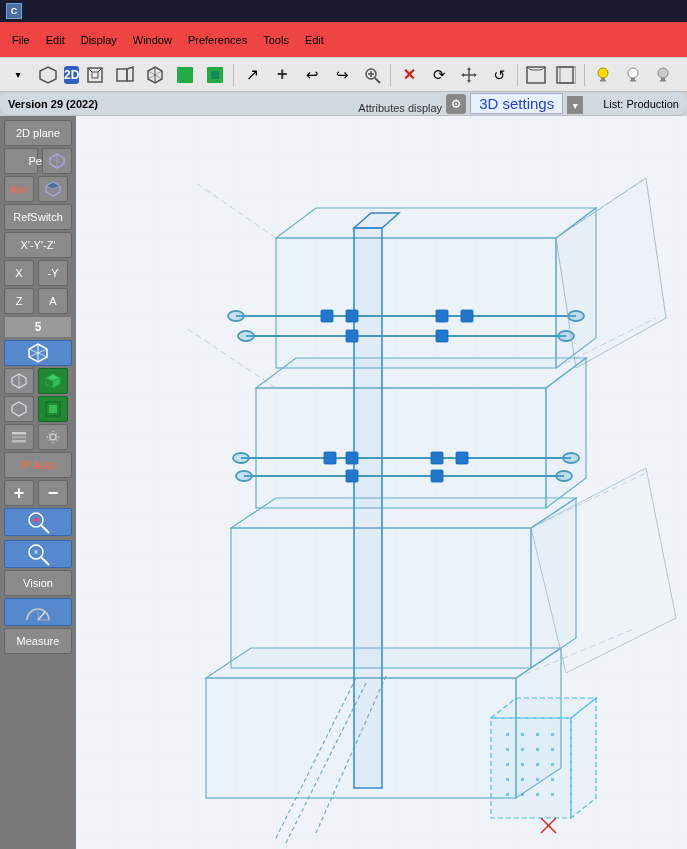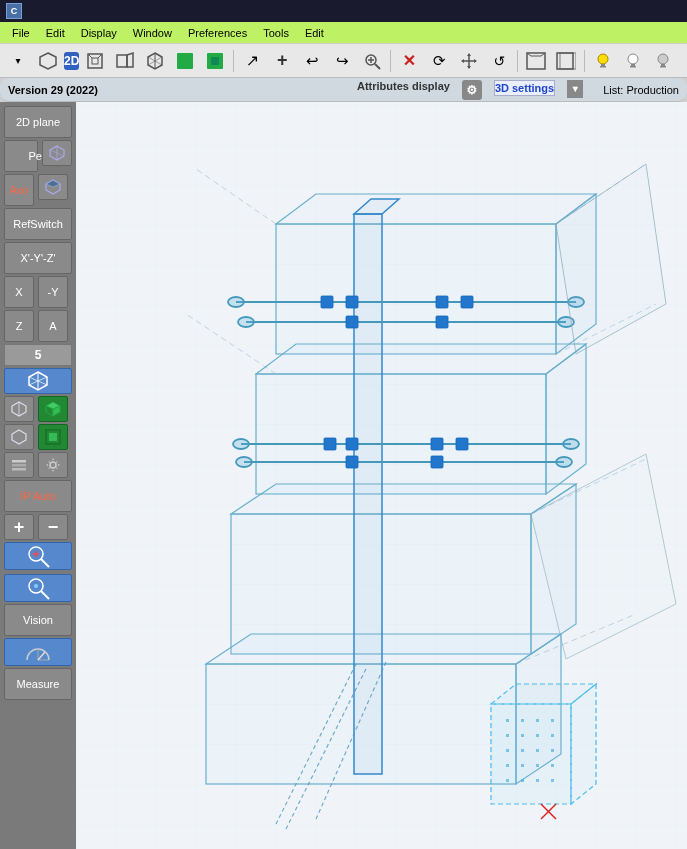--- a/index.html
+++ b/index.html
@@ -19,22 +19,22 @@
       width: 16px; height: 16px;
       background: #4a6fa5;
       border: 1px solid #7a9fd5;
       margin-right: 6px;
       display: flex; align-items: center; justify-content: center;
       font-size: 9px; color: white; font-weight: bold;
     }
 
     
     #menu-bar {
-      background: #bef264;
-      height: 22px;
+      background: #ef4444;
+      height: 36px;
       display: flex;
       align-items: center;
       padding: 0 4px;
       border-bottom: 1px solid #ccc;
     }
     .menu-item {
       padding: 2px 8px;
       cursor: pointer;
       font-size: 11px;
       color: #000;
@@ -78,35 +78,35 @@
       align-items: center;
       padding: 0 8px;
       border-bottom: 1px solid #bbb;
       font-size: 11px;
       gap: 10px;
       border-radius: 9px;
     }
     .status-version { font-weight: bold; }
     .status-spacer { flex: 1; }
     .attributes-display {
-      display: flex; align-items: flex-start; gap: 12px; font-weight: bold;
+      display: flex; align-items: flex-end; gap: 4px;
     }
     .attr-label { color: #333; }
     .attr-gear {
       width: 20px; height: 20px;
       background: #888;
       border-radius: 3px;
       display: flex; align-items: center; justify-content: center;
       color: white; font-size: 12px; cursor: pointer;
     }
     .attr-3d-settings {
       background: #e8f0ff;
       border: 1px solid #aac;
-      padding: 1px 0;
-      font-size: 11px;
+      padding: 1px 8px;
+      font-size: 15px;
       cursor: pointer;
       color: #2244cc;
     }
     .attr-dropdown {
       width: 16px; height: 18px;
       background: #888;
       display: flex; align-items: center; justify-content: center;
       color: white; font-size: 10px; cursor: pointer;
     }
     .list-production { margin-left: 10px; font-size: 11px; }
@@ -122,21 +122,21 @@
       width: 76px;
       background: #7a7a7a;
       display: flex;
       flex-direction: column;
       padding: 4px;
       gap: 2px;
       overflow: hidden;
     }
     .sidebar-btn {
       width: 68px;
-      height: 32px;
+      height: 26px;
       background: #8a8a8a;
       border: 1px solid #666;
       border-radius: 2px;
       display: flex;
       align-items: center;
       justify-content: center;
       cursor: pointer;
       color: #fff;
       font-size: 11px;
       gap: 3px;

